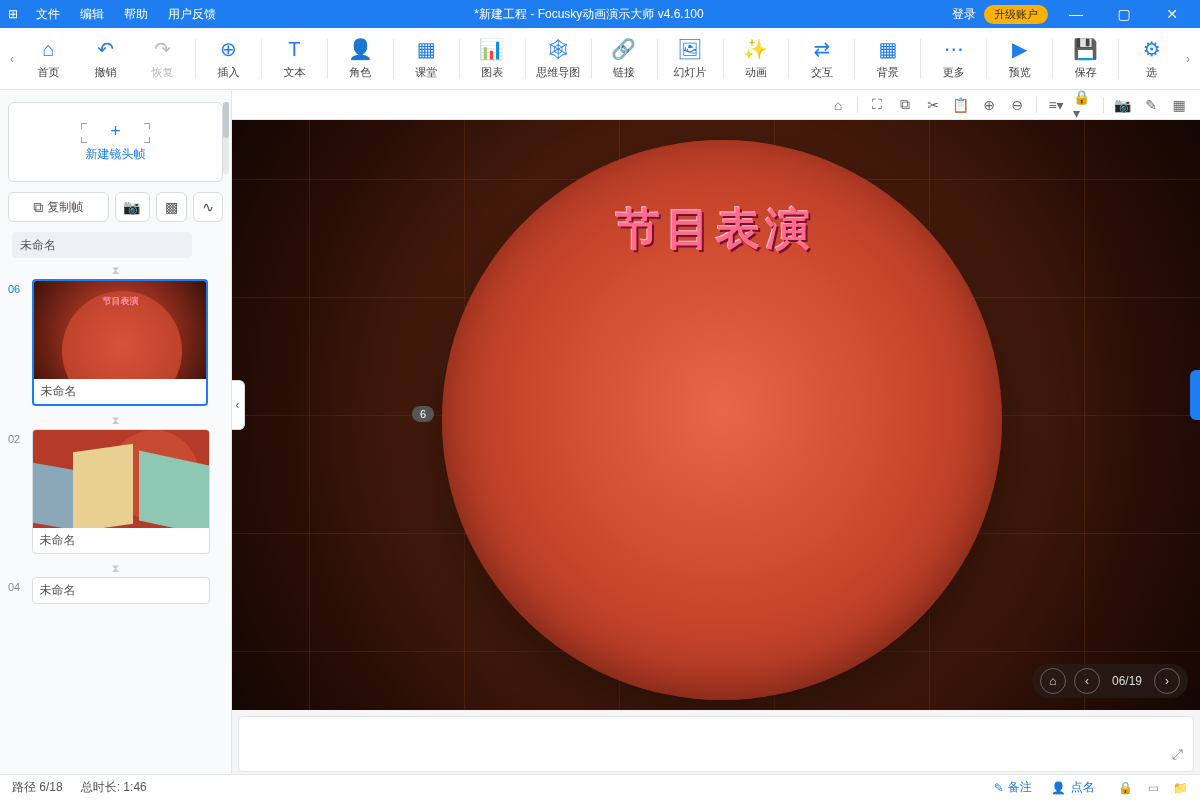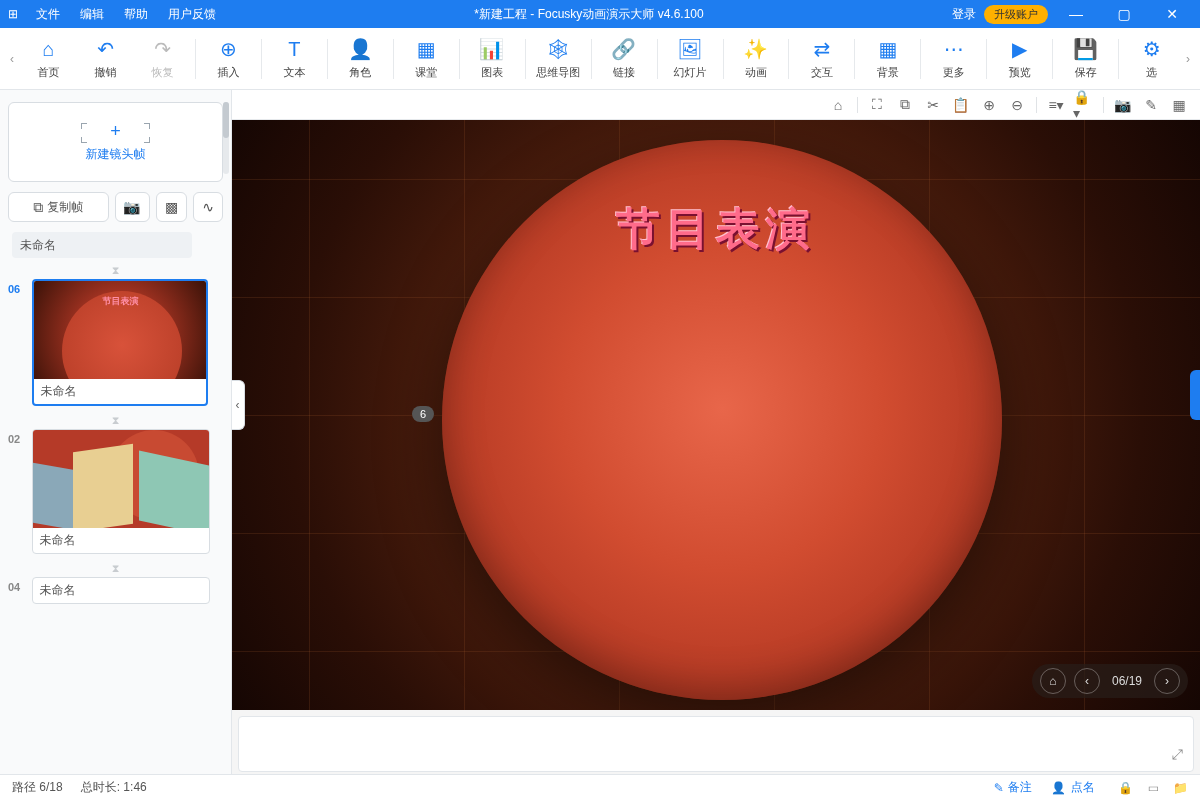--- a/index.html
+++ b/index.html
@@ -39,21 +39,21 @@
 
 .side-tools { display: flex; gap: 6px; margin-bottom: 10px; }
 .side-tool { flex: 0 0 auto; height: 30px; border: 1px solid #d8dde2; border-radius: 6px; background: #fff; display: flex; align-items: center; justify-content: center; font-size: 12px; padding: 0 8px; color: #555; }
 .side-tool.main-copy { flex: 1; gap:4px; }
 .side-tool .sicn{font-size:14px;color:#555;}
 
 .label-input { width: 180px; height: 26px; background:#eef1f4; border:none; border-radius:4px; padding:0 8px; font-size:12px; margin:0 0 4px 4px; color:#555;}
 
 .thumb-list { flex:1; overflow-y: hidden; }
 .thumb-item { margin-bottom: 6px; }
-.thumb-num { font-size: 11px; color:#1e7df0; display:inline-block; width:20px; vertical-align: top; padding-top: 4px; font-weight: bold;}
+.thumb-num { font-size: 11px; color:#1e7df0; display:inline-block; width:20px; vertical-align: top; padding-top: 4px;}
 .thumb-num.gray{color:#888;}
 .thumb-wrap { display:inline-block; width: 178px; border:1px solid #d8dde2; border-radius:4px; overflow:hidden; vertical-align: top; background:#fff;}
 .thumb-wrap.active { border: 2px solid #1e7df0; width:176px;}
 .thumb-img { height: 98px; position:relative; overflow:hidden;}
 .thumb-cap { font-size:12px; color:#555; padding:4px 6px;}
 .spacer-icn { text-align:center; color:#c8ccd0; font-size:11px; padding:2px 0;}
 
 
 .th06 { background: radial-gradient(circle at 50% 55%, #c84a32 0%, #a43322 40%, #3a1208 100%);}
 .th06 .circ{position:absolute;top:10px;left:28px;width:120px;height:120px;border-radius:50%;background:radial-gradient(circle at 50% 45%,#d8523a,#b23a24);}

